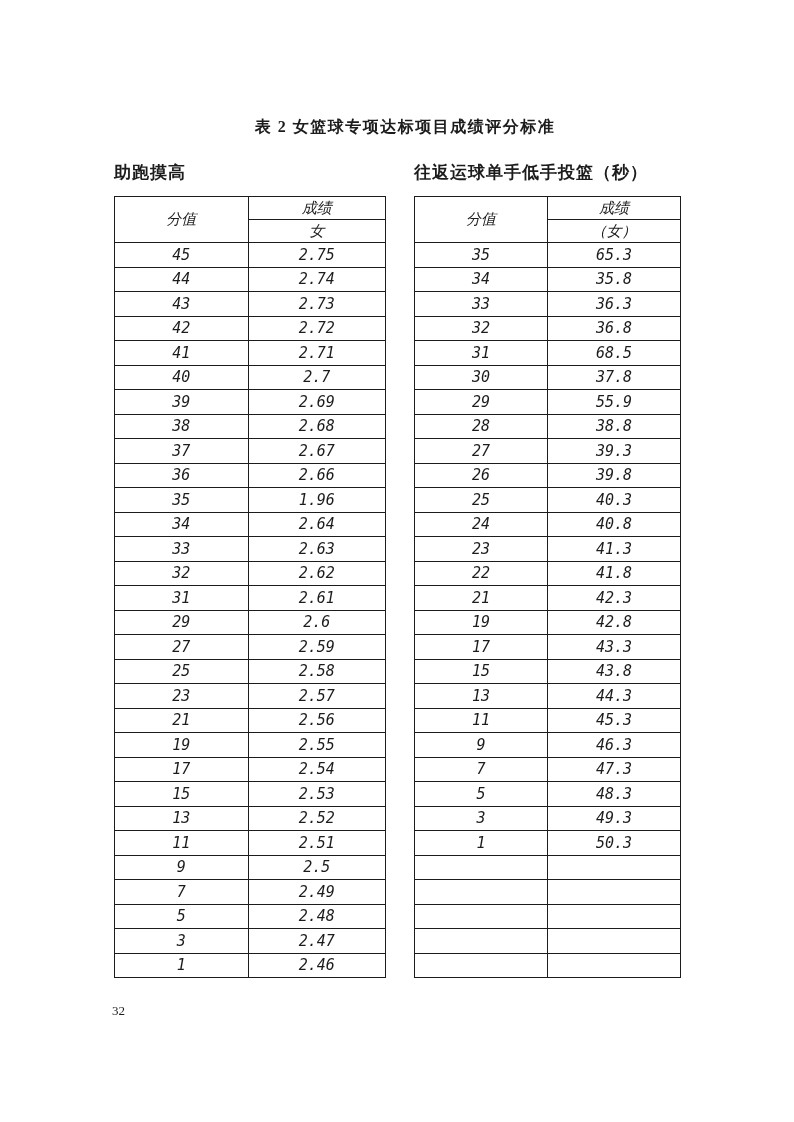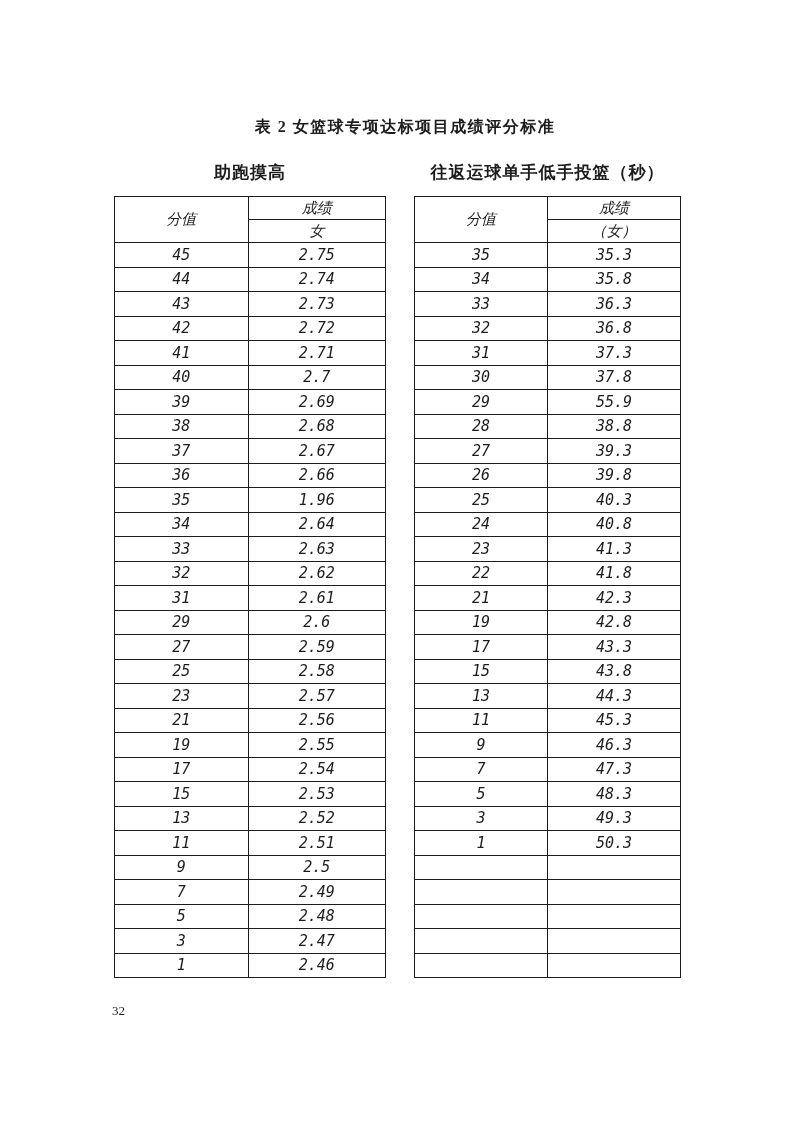--- a/index.html
+++ b/index.html
@@ -30,21 +30,20 @@
   .tables-wrap{
     position:absolute;
     left:114px;
     top:160px;
     display:flex;
     gap:28px;
   }
   .table-block{width:272px;}
   .table-block.right{width:267px;}
   .subtitle{
-    text-align:center;
     font-size:17px;
     font-weight:bold;
     height:36px;
     line-height:26px;
     letter-spacing:1px;
   }
   table{
     width:100%;
     border-collapse:collapse;
     table-layout:fixed;
@@ -235,37 +234,37 @@
             <td rowspan="2">分值</td>
             <td>成绩</td>
           </tr>
           <tr>
             <td>（女）</td>
           </tr>
         </thead>
         <tbody>
             <tr>
               <td>35</td>
-              <td>35.3</td>
+              <td>65.3</td>
             </tr>
             <tr>
               <td>34</td>
               <td>35.8</td>
             </tr>
             <tr>
               <td>33</td>
               <td>36.3</td>
             </tr>
             <tr>
               <td>32</td>
               <td>36.8</td>
             </tr>
             <tr>
               <td>31</td>
-              <td>37.3</td>
+              <td>68.5</td>
             </tr>
             <tr>
               <td>30</td>
               <td>37.8</td>
             </tr>
             <tr>
               <td>29</td>
               <td>55.9</td>
             </tr>
             <tr>

